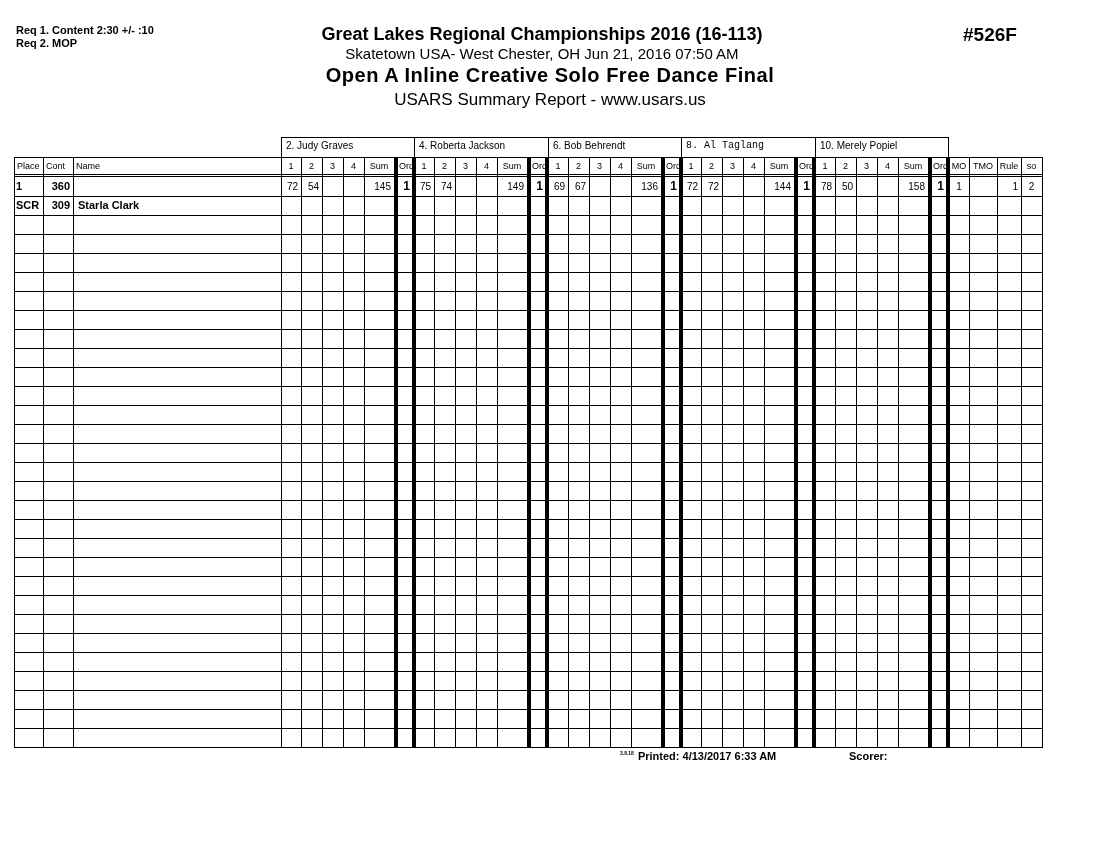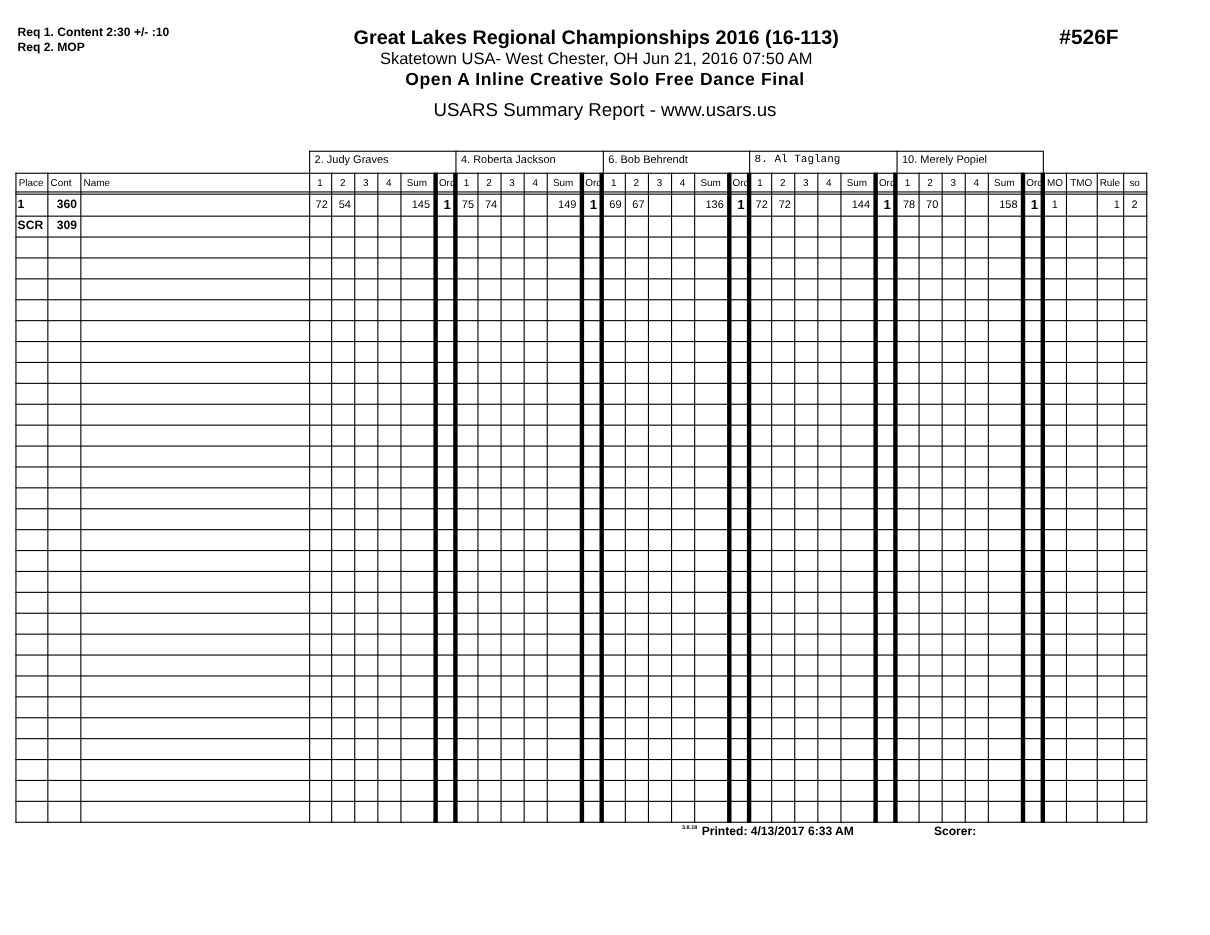--- a/index.html
+++ b/index.html
@@ -2,21 +2,21 @@
 <html><head>
 <meta charset="utf-8">
 <style>
   html, body { margin:0; padding:0; background:#fff; }
   body { width:1100px; height:850px; position:relative; overflow:hidden; font-family:"Liberation Sans", sans-serif; color:#000; }
   .abs { position:absolute; }
   .req { left:16px; font-size:11px; font-weight:bold; line-height:13px; white-space:nowrap; }
   .title { left:0; width:1100px; text-align:center; white-space:nowrap; }
   .t1 { top:24px; font-size:18px; font-weight:bold; left:-8px; }
   .t2 { top:45px; font-size:15px; left:-8px; }
-  .t3 { top:64px; font-size:16px; font-weight:bold; letter-spacing:0.5px; }
+  .t3 { top:64px; font-size:20px; font-weight:bold; letter-spacing:0.5px; }
   .t4 { top:90px; font-size:17px; }
   .docnum { left:963px; top:24px; font-size:19px; font-weight:bold; }
 
   .grid { position:absolute; left:0; top:0; width:1100px; height:850px; }
   .line-h { position:absolute; background:#000; height:1px; }
   .line-v { position:absolute; background:#000; width:1px; }
   .thick { width:4px !important; }
 
   .cell { position:absolute; font-size:10px; line-height:19px; height:19px; white-space:nowrap; overflow:hidden; }
   .hdr { font-size:9px; }
@@ -185,31 +185,32 @@
     <div class="cell right" style="left: 610px; width: 21px; top: 177px;"></div>
     <div class="cell right" style="left: 631px; width: 30px; top: 177px;">136</div>
     <div class="cell ordval" style="left: 665px; width: 17px; top: 177px;">1</div>
     <div class="cell right" style="left: 681px; width: 20px; top: 177px;">72</div>
     <div class="cell right" style="left: 701px; width: 21px; top: 177px;">72</div>
     <div class="cell right" style="left: 722px; width: 21px; top: 177px;"></div>
     <div class="cell right" style="left: 743px; width: 21px; top: 177px;"></div>
     <div class="cell right" style="left: 764px; width: 30px; top: 177px;">144</div>
     <div class="cell ordval" style="left: 798px; width: 17px; top: 177px;">1</div>
     <div class="cell right" style="left: 815px; width: 20px; top: 177px;">78</div>
-    <div class="cell right" style="left: 835px; width: 21px; top: 177px;">70</div>
+    <div class="cell right" style="left: 835px; width: 21px; top: 177px;">50</div>
     <div class="cell right" style="left: 856px; width: 21px; top: 177px;"></div>
     <div class="cell right" style="left: 877px; width: 21px; top: 177px;"></div>
     <div class="cell right" style="left: 898px; width: 30px; top: 177px;">158</div>
     <div class="cell ordval" style="left: 932px; width: 17px; top: 177px;">1</div>
     <div class="cell center" style="left: 949px; width: 20px; top: 177px;">1</div>
     <div class="cell center" style="left: 969px; width: 28px; top: 177px;"></div>
     <div class="cell right" style="left: 997px; width: 24px; top: 177px;">1</div>
     <div class="cell center" style="left: 1021px; width: 21px; top: 177px;">2</div>
     <div class="cell bold" style="left: 16px; width: 27px; top: 196px;">SCR</div>
     <div class="cell bold right" style="left: 43px; width: 30px; top: 196px;">309</div>
+    <div class="cell bold" style="left: 78px; width: 200px; top: 196px;">Starla Clark</div>
     <div class="cell right" style="left: 281px; width: 20px; top: 196px;"></div>
     <div class="cell right" style="left: 301px; width: 21px; top: 196px;"></div>
     <div class="cell right" style="left: 322px; width: 21px; top: 196px;"></div>
     <div class="cell right" style="left: 343px; width: 21px; top: 196px;"></div>
     <div class="cell right" style="left: 364px; width: 30px; top: 196px;"></div>
     <div class="cell ordval" style="left: 398px; width: 17px; top: 196px;"></div>
     <div class="cell right" style="left: 414px; width: 20px; top: 196px;"></div>
     <div class="cell right" style="left: 434px; width: 21px; top: 196px;"></div>
     <div class="cell right" style="left: 455px; width: 21px; top: 196px;"></div>
     <div class="cell right" style="left: 476px; width: 21px; top: 196px;"></div>

